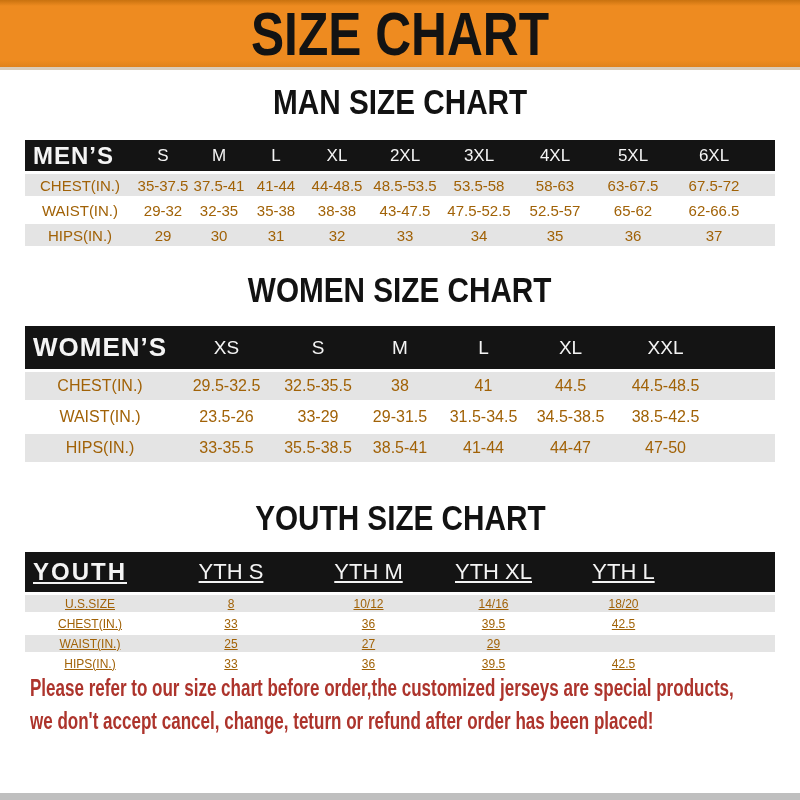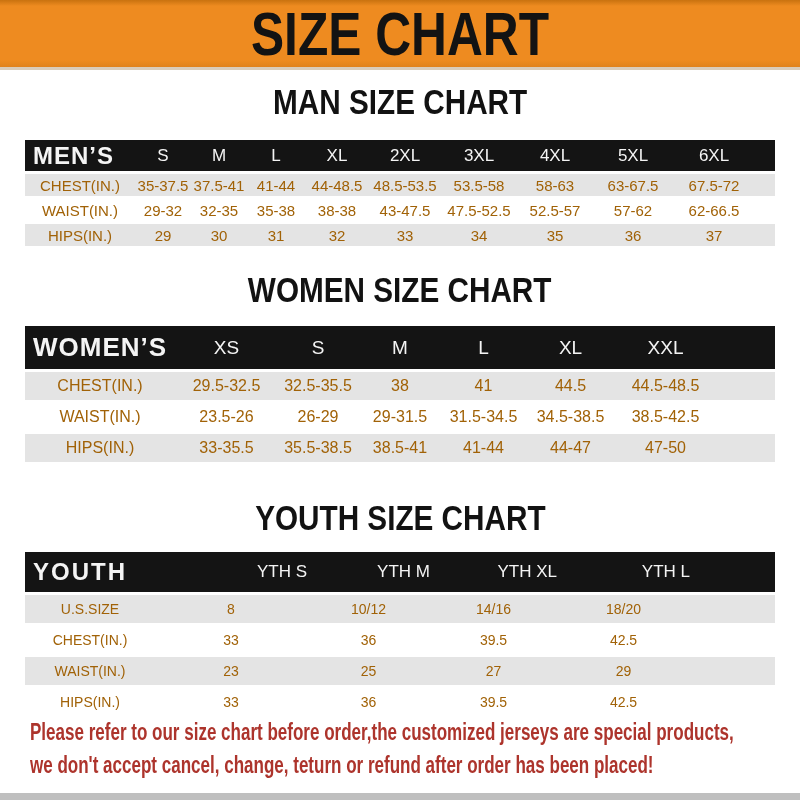--- a/index.html
+++ b/index.html
@@ -47,36 +47,36 @@
     font-weight:800; padding-left:8px; white-space:nowrap;
     text-align:left; letter-spacing:1px;
   }
   .row-label, .cell { text-align:center; white-space:nowrap; }
 
   
   .men-grid   { grid-template-columns:110px 56px 56px 58px 64px 72px 76px 76px 80px 82px; }
   
   .women-grid { grid-template-columns:150px 103px 80px 84px 83px 91px 99px; padding-right:82px; }
   
-  .youth-grid { grid-template-columns:130px 152px 123px 127px 133px; padding-right:45px; }
+  .youth-grid { grid-template-columns:130px 152px 123px 127px 133px; padding-right:45px;text-decoration:underline; }
 
   #men-table .thead { height:31px; }
   #men-table .head-label { font-size:24px; }
   #men-table .thead .cell { font-size:17px; }
   #men-table .trow { height:22px; font-size:15px; }
 
   #women-table .thead { height:43px; }
   #women-table .head-label { font-size:26px; }
   #women-table .thead .cell { font-size:19px; }
   #women-table .trow { height:28px; font-size:16px; }
 
   #youth-table .thead { height:40px; }
   #youth-table .head-label { font-size:24px; letter-spacing:2px; }
-  #youth-table .thead .cell { font-size:17px;text-align:right; }
-  #youth-table .trow { height:28px; font-size:14px; }
+  #youth-table .thead .cell { font-size:22px; }
+  #youth-table .trow { height:17px; font-size:12px; }
 
   
   .footer { margin-top:0; padding-left:30px; color:#ad342c; }
   .fline {
     display:inline-block; white-space:nowrap;
     font-size:23px; line-height:33px; font-weight:bold;
     transform:scaleX(0.74); transform-origin:left center;
   }
   .fline + .fline { display:block; }
 
@@ -125,21 +125,21 @@
       </div>
     <div class="trow men-grid">
       <div class="row-label">WAIST(IN.)</div>
     <div class="cell">29-32</div>
         <div class="cell">32-35</div>
         <div class="cell">35-38</div>
         <div class="cell">38-38</div>
         <div class="cell">43-47.5</div>
         <div class="cell">47.5-52.5</div>
         <div class="cell">52.5-57</div>
-        <div class="cell">57-62</div>
+        <div class="cell">65-62</div>
         <div class="cell">62-66.5</div>
       </div>
     <div class="trow gray men-grid">
       <div class="row-label">HIPS(IN.)</div>
     <div class="cell">29</div>
         <div class="cell">30</div>
         <div class="cell">31</div>
         <div class="cell">32</div>
         <div class="cell">33</div>
         <div class="cell">34</div>
@@ -168,21 +168,21 @@
     <div class="cell">29.5-32.5</div>
         <div class="cell">32.5-35.5</div>
         <div class="cell">38</div>
         <div class="cell">41</div>
         <div class="cell">44.5</div>
         <div class="cell">44.5-48.5</div>
       </div>
     <div class="trow women-grid">
       <div class="row-label">WAIST(IN.)</div>
     <div class="cell">23.5-26</div>
-        <div class="cell">26-29</div>
+        <div class="cell">33-29</div>
         <div class="cell">29-31.5</div>
         <div class="cell">31.5-34.5</div>
         <div class="cell">34.5-38.5</div>
         <div class="cell">38.5-42.5</div>
       </div>
     <div class="trow gray women-grid">
       <div class="row-label">HIPS(IN.)</div>
     <div class="cell">33-35.5</div>
         <div class="cell">35.5-38.5</div>
         <div class="cell">38.5-41</div>
@@ -213,21 +213,20 @@
       </div>
     <div class="trow youth-grid">
       <div class="row-label">CHEST(IN.)</div>
     <div class="cell">33</div>
         <div class="cell">36</div>
         <div class="cell">39.5</div>
         <div class="cell">42.5</div>
       </div>
     <div class="trow gray youth-grid">
       <div class="row-label">WAIST(IN.)</div>
-    <div class="cell">23</div>
         <div class="cell">25</div>
         <div class="cell">27</div>
         <div class="cell">29</div>
       </div>
     <div class="trow youth-grid">
       <div class="row-label">HIPS(IN.)</div>
     <div class="cell">33</div>
         <div class="cell">36</div>
         <div class="cell">39.5</div>
         <div class="cell">42.5</div>

